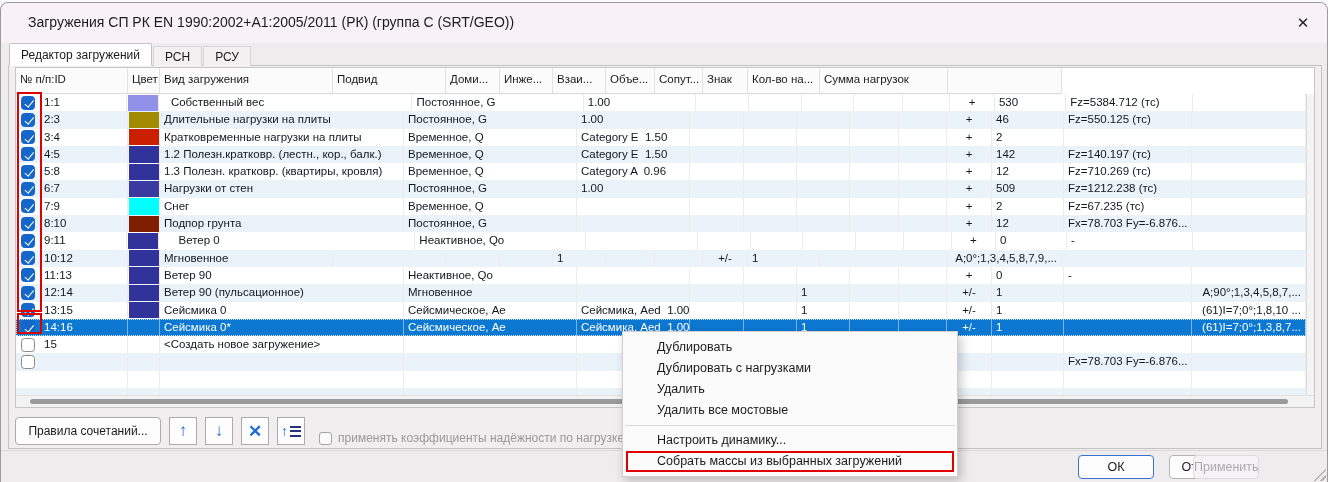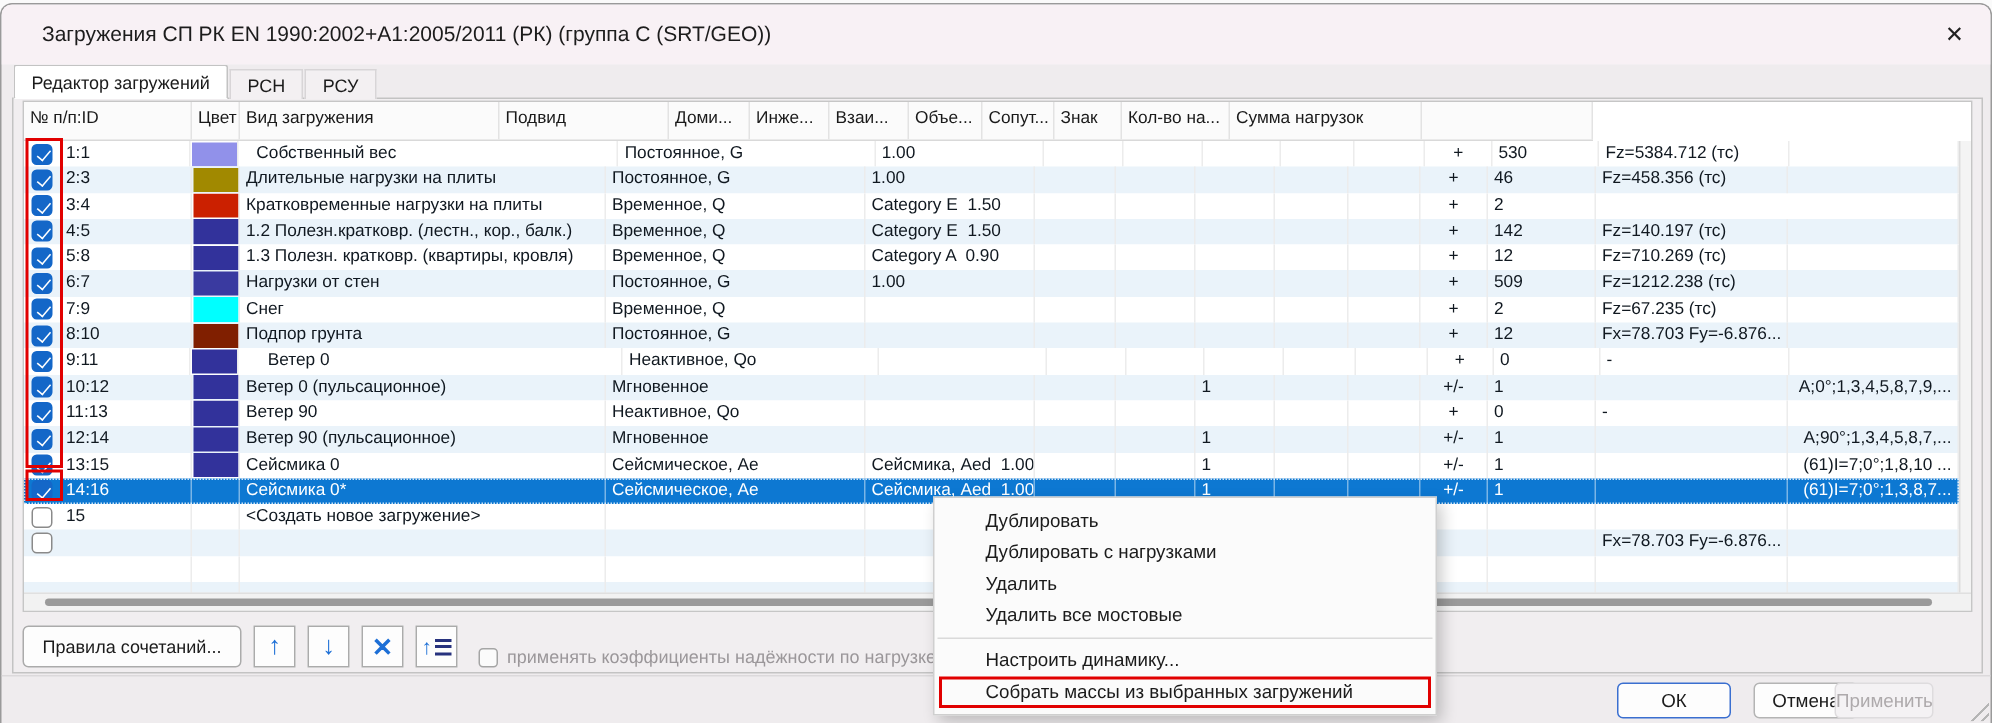--- a/index.html
+++ b/index.html
@@ -61,21 +61,21 @@
   .sorticon .lines{display:flex;flex-direction:column;gap:2.5px;}
   .sorticon .lines i{display:block;width:11px;height:2px;background:#27327e;}
   .tb-check{width:13px;height:13px;border:1px solid #a5a5a5;border-radius:3px;background:#fbfbfb;margin-left:14px;}
   .tb-label{font-size:12px;color:#9b979a;margin-left:6px;white-space:nowrap;}
   
   .footline{position:absolute;left:0;top:447px;width:1328px;height:1px;background:#dcd9db;}
   .fbtn{position:absolute;top:452px;height:24px;border-radius:4px;font-size:12.5px;text-align:center;
         background:#fdfdfd;border:1px solid #b4b4b4;color:#1b1b1b;line-height:22px;}
   .fbtn.ok{left:1077px;width:76px;border:1px solid #3a6fd0;}
   .fbtn.cancel{left:1168px;width:70px;}
-  .fbtn.apply{left:1192px;width:66px;background:#f4f2f4;border-color:#dedcde;color:#aeaaac;margin-left:30px;}
+  .fbtn.apply{left:1192px;width:66px;background:#f4f2f4;border-color:#dedcde;color:#aeaaac;}
   .grip{position:absolute;right:1px;bottom:1px;width:15px;height:15px;
         background:repeating-linear-gradient(135deg,transparent 0 3px,#b5b5b5 3px 4.6px);
         clip-path:polygon(100% 0,100% 100%,0 100%);}
   
   .menu{position:absolute;left:621px;top:328px;width:336px;height:146px;background:#fbfbfb;
         border:1px solid #cfcfcf;box-shadow:3px 4px 10px rgba(0,0,0,.22);z-index:10;padding-top:5px;}
   .mi{height:21px;line-height:21px;font-size:12.5px;color:#1b1b1b;padding-left:34px;white-space:nowrap;position:relative;}
   .msep{height:1px;background:#dadada;margin:4px 2px;}
   .mi.red::after{content:"";position:absolute;left:3px;right:3px;top:0;bottom:0;border:2px solid #e10000;}
 </style>
@@ -137,21 +137,21 @@
             <div class="cell c-name" style="width: 244px;">Длительные нагрузки на плиты</div>
             <div class="cell c-kind" style="width: 173px;">Постоянное, G</div>
             <div class="cell c-sub" style="width: 113px;">1.00</div>
             <div class="cell c-domi" style="width: 54px;"></div>
             <div class="cell c-inzhe" style="width: 53px;"></div>
             <div class="cell c-vzai" style="width: 53px;"></div>
             <div class="cell c-obje" style="width: 49px;"></div>
             <div class="cell c-soput" style="width: 48px;"></div>
             <div class="cell c-znak" style="width: 45px;">+</div>
             <div class="cell c-count" style="width: 72px;">46</div>
-            <div class="cell c-sum" style="width: 128px;">Fz=458.356 (тс)</div>
+            <div class="cell c-sum" style="width: 128px;">Fz=550.125 (тс)</div>
             <div class="cell c-extra" style="width: 114px;"></div>
           </div>
           <div class="row">
             <div class="cell c-id" style="width: 112px;">3:4<span class="cb checked"></span></div>
             <div class="cell c-color" style="width: 32px;"><div class="swatch" style="background: rgb(203, 32, 0); left: 1px; top: 0.5px;"></div></div>
             <div class="cell c-name" style="width: 244px;">Кратковременные нагрузки на плиты</div>
             <div class="cell c-kind" style="width: 173px;">Временное, Q</div>
             <div class="cell c-sub" style="width: 113px;">Category E  1.50</div>
             <div class="cell c-domi" style="width: 54px;"></div>
             <div class="cell c-inzhe" style="width: 53px;"></div>
@@ -177,21 +177,21 @@
             <div class="cell c-znak" style="width: 45px;">+</div>
             <div class="cell c-count" style="width: 72px;">142</div>
             <div class="cell c-sum" style="width: 128px;">Fz=140.197 (тс)</div>
             <div class="cell c-extra" style="width: 114px;"></div>
           </div>
           <div class="row">
             <div class="cell c-id" style="width: 112px;">5:8<span class="cb checked"></span></div>
             <div class="cell c-color" style="width: 32px;"><div class="swatch" style="background: rgb(50, 50, 155); left: 1px; top: 0.5px;"></div></div>
             <div class="cell c-name" style="width: 244px;">1.3 Полезн. кратковр. (квартиры, кровля)</div>
             <div class="cell c-kind" style="width: 173px;">Временное, Q</div>
-            <div class="cell c-sub" style="width: 113px;">Category A  0.90</div>
+            <div class="cell c-sub" style="width: 113px;">Category A  0.96</div>
             <div class="cell c-domi" style="width: 54px;"></div>
             <div class="cell c-inzhe" style="width: 53px;"></div>
             <div class="cell c-vzai" style="width: 53px;"></div>
             <div class="cell c-obje" style="width: 49px;"></div>
             <div class="cell c-soput" style="width: 48px;"></div>
             <div class="cell c-znak" style="width: 45px;">+</div>
             <div class="cell c-count" style="width: 72px;">12</div>
             <div class="cell c-sum" style="width: 128px;">Fz=710.269 (тс)</div>
             <div class="cell c-extra" style="width: 114px;"></div>
           </div>
@@ -255,21 +255,20 @@
             <div class="cell c-obje" style="width: 49px;"></div>
             <div class="cell c-soput" style="width: 48px;"></div>
             <div class="cell c-znak" style="width: 45px;">+</div>
             <div class="cell c-count" style="width: 72px;">0</div>
             <div class="cell c-sum" style="width: 128px;">-</div>
             <div class="cell c-extra" style="width: 114px;"></div>
           </div>
           <div class="row alt">
             <div class="cell c-id" style="width: 112px;">10:12<span class="cb checked"></span></div>
             <div class="cell c-color" style="width: 32px;"><div class="swatch" style="background: rgb(50, 50, 155); left: 1px; top: 0.5px;"></div></div>
-            <div class="cell c-name" style="width: 244px;">Ветер 0 (пульсационное)</div>
             <div class="cell c-kind" style="width: 173px;">Мгновенное</div>
             <div class="cell c-sub" style="width: 113px;"></div>
             <div class="cell c-domi" style="width: 54px;"></div>
             <div class="cell c-inzhe" style="width: 53px;"></div>
             <div class="cell c-vzai" style="width: 53px;">1</div>
             <div class="cell c-obje" style="width: 49px;"></div>
             <div class="cell c-soput" style="width: 48px;"></div>
             <div class="cell c-znak" style="width: 45px;">+/-</div>
             <div class="cell c-count" style="width: 72px;">1</div>
             <div class="cell c-sum" style="width: 128px;"></div>

